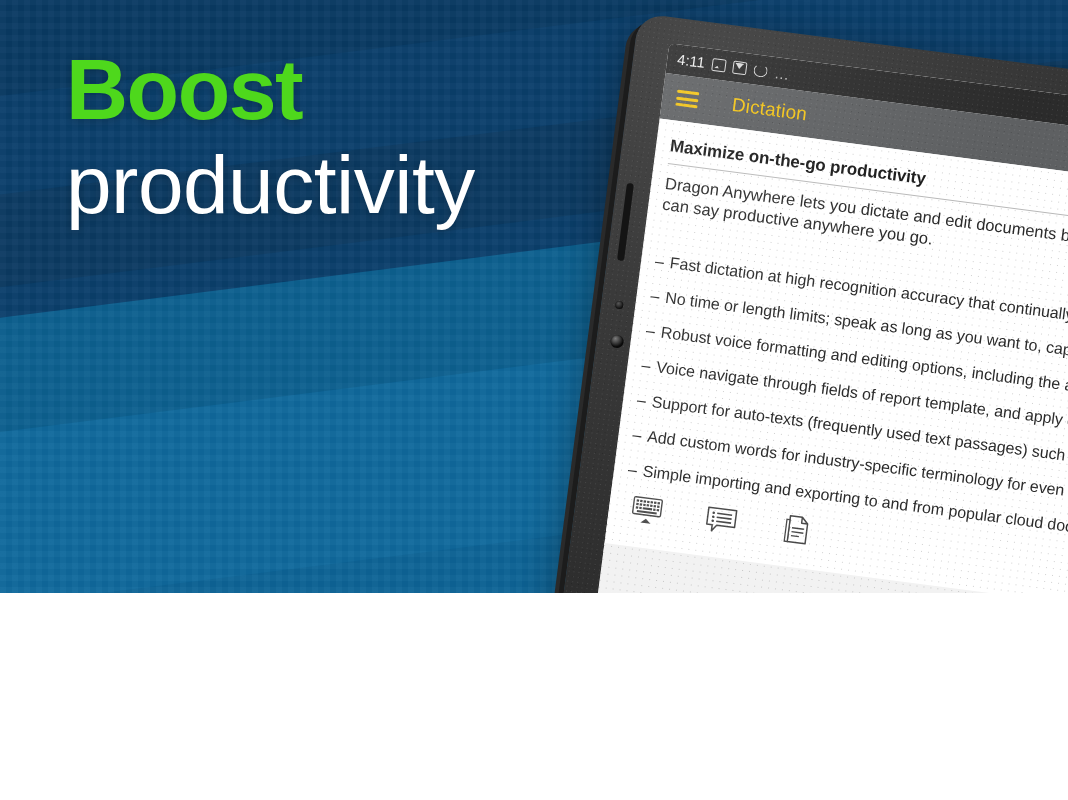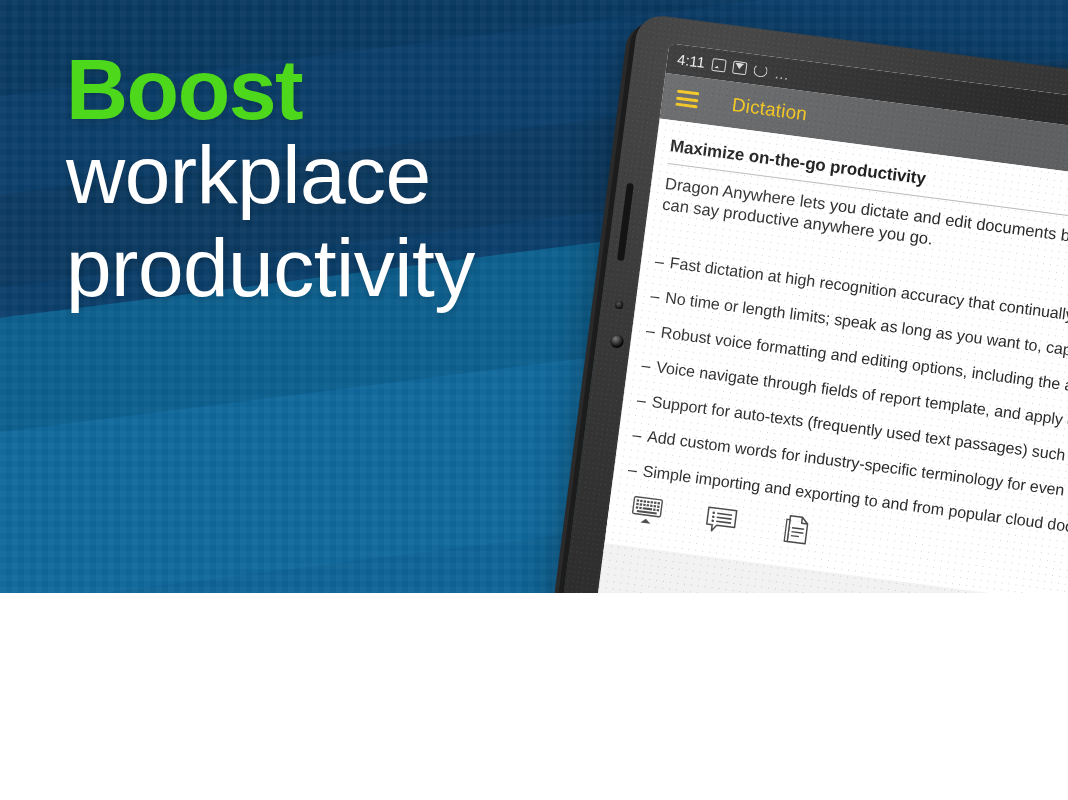--- a/index.html
+++ b/index.html
@@ -340,21 +340,20 @@
   <div class="band band-navy"></div>
   <div class="band band-deepnavy"></div>
   <div class="band band-mid"></div>
   <div class="band band-light"></div>
   <div class="band band-low"></div>
   <div class="band band-bottom"></div>
   <div class="bg-texture"></div>
 
   <div id="headline">
     <div class="hl-line hl-boost">Boost</div>
-    <div class="hl-line hl-2">workplace</div>
     <div class="hl-line hl-3">productivity</div>
   </div>
 
   <div id="tablet-wrap">
     <div id="tablet-body">
 
       <div class="speaker-slot"></div>
       <div class="sensor sensor-1"></div>
       <div class="sensor sensor-2"></div>
 

